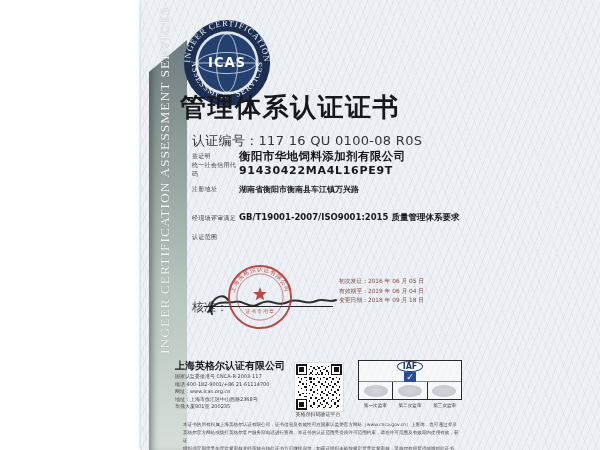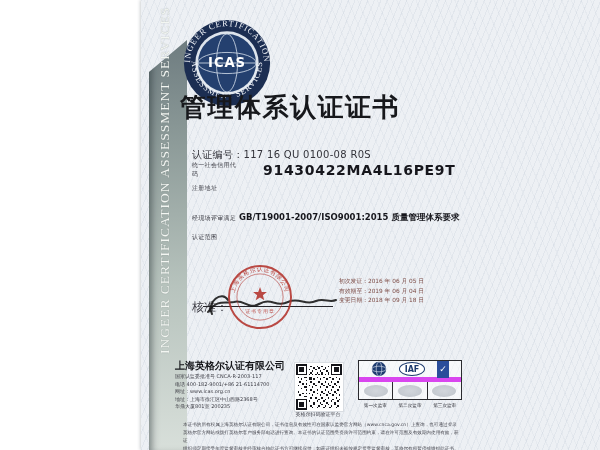--- a/index.html
+++ b/index.html
@@ -15,41 +15,41 @@
   .ribbon{position:absolute;left:149px;top:40px;width:38px;height:410px;
           background:linear-gradient(180deg,#6e7c80 0%,#8d9b99 25%,#b7c3bd 60%,#d8dfda 100%);
           clip-path:polygon(0 32px,100% 0,100% 100%,0 100%);
           box-shadow:inset 7px 0 7px -4px rgba(35,45,50,.5);}
   .ribbon-text{position:absolute;left:157px;top:68px;height:286px;width:26px;
           writing-mode:vertical-rl;transform:rotate(180deg);white-space:nowrap;
           font-family:"Liberation Serif","DejaVu Serif",serif;font-size:13.5px;letter-spacing:1px;
           color:#f3f6f2;text-shadow:0 0 1px rgba(90,100,100,.6);}
   .logo{position:absolute;left:183px;top:19px;width:88px;height:88px;}
   .title{position:absolute;left:180px;top:90px;font-size:26px;font-weight:700;color:#17181c;letter-spacing:1.5px;}
-  .certno{position:absolute;left:192px;top:148px;font-size:10px;color:#33333a;letter-spacing:.3px;}
+  .certno{position:absolute;left:192px;top:132px;font-size:13px;color:#33333a;letter-spacing:.3px;}
   .row{position:absolute;left:192px;display:flex;align-items:center;}
   .lbl{width:47px;flex:none;font-size:6px;color:#3d3d45;letter-spacing:.3px;}
   .val{font-weight:700;color:#16161c;white-space:nowrap;}
   .v-company{font-size:11.5px;letter-spacing:.4px;}
-  .v-code{font-size:14px;letter-spacing:.7px;margin-left:24px;}
+  .v-code{font-size:11px;letter-spacing:.7px;}
   .v-addr{font-size:8px;}
   .v-std{font-size:8.5px;}
   .v-scope{font-size:8px;}
   .approve-lbl{position:absolute;left:192px;top:299px;font-size:12px;color:#3d3d45;}
   .sign-line{position:absolute;left:203px;top:306px;width:130px;border-top:1px solid #26262b;}
   .signature{position:absolute;left:204px;top:288px;width:136px;height:32px;}
   .seal{position:absolute;left:227px;top:264px;width:66px;height:66px;opacity:.88;}
   .dates{position:absolute;left:339px;top:277px;font-size:5.8px;line-height:9.6px;color:#7c4b45;white-space:nowrap;}
   .issuer-name{position:absolute;left:175px;top:359px;font-size:10px;font-weight:700;color:#141519;}
   .issuer-lines{position:absolute;left:175px;top:373px;font-size:5px;line-height:7.6px;color:#3c3c44;white-space:nowrap;}
   .qr{position:absolute;left:294px;top:362px;width:46px;height:46px;background:#fff;padding:1px;border:1px solid #d9dde2;}
   .qr svg{display:block;width:100%;height:100%;}
   .qr-caption{position:absolute;left:283px;top:411px;width:70px;text-align:center;font-size:5px;color:#3c3c44;}
   .marks-box{position:absolute;left:358px;top:360px;width:104px;height:40px;border:1px solid #2a2a2e;background:rgba(255,255,255,.55);box-sizing:border-box;}
-  .marks-row1{height:21px;display:flex;align-items:center;justify-content:space-evenly;border-bottom:5px solid #d946ef;box-sizing:border-box;}
+  .marks-row1{height:21px;display:flex;align-items:center;justify-content:space-evenly;border-bottom:1px solid #d946ef;box-sizing:border-box;flex-direction:column;}
   .marks-row2{height:18px;display:flex;}
   .marks-cell{flex:1;display:flex;align-items:center;justify-content:center;border-left:1px solid #2a2a2e;}
   .marks-cell:first-child{border-left:none;}
   .oval-stamp{width:24px;height:12px;border-radius:50%;background:radial-gradient(ellipse at center,#c6cbd2 0%,#b4bac2 70%,#c9cdd3 100%);opacity:.75;}
   .iaf{width:26px;height:14px;border:1.5px solid #1d3a6e;border-radius:50%;display:flex;align-items:center;justify-content:center;
        font-size:8px;font-weight:700;color:#1d3a6e;background:#fff;box-sizing:border-box;}
   .check-mark{width:12px;height:17px;background:#2a4d9b;color:#fff;font-size:9px;display:flex;align-items:center;justify-content:center;}
   .marks-captions{position:absolute;left:358px;top:403px;width:104px;display:flex;}
   .marks-captions span{flex:1;text-align:center;font-size:4.6px;color:#33333a;}
   .disclaimer{position:absolute;left:183px;top:421px;width:280px;font-size:4.6px;line-height:8px;color:#45454d;}
@@ -82,26 +82,31 @@
     </text>
     <text x="50" y="55" text-anchor="middle" font-size="15" font-weight="bold" fill="#ffffff" letter-spacing="1">ICAS</text>
   </svg>
 
   <div class="title">管理体系认证证书</div>
 
   <div class="certno">
     <span>认证编号：</span><span>117 16 QU 0100-08 R0S</span>
   </div>
 
+  <div class="row" style="top:149px">
+    <span class="lbl">兹证明</span>
+    <span class="val v-company">衡阳市华地饲料添加剂有限公司</span>
+  </div>
   <div class="row" style="top:161px">
     <span class="lbl">统一社会信用代码</span>
     <span class="val v-code">91430422MA4L16PE9T</span>
   </div>
   <div class="row" style="top:184px">
     <span class="lbl">注册地址</span>
+    <span class="val v-addr">湖南省衡阳市衡南县车江镇万兴路</span>
   </div>
   <div class="row" style="top:212px">
     <span class="lbl">经现场评审满足</span>
     <span class="val v-std">GB/T19001-2007/ISO9001:2015 质量管理体系要求</span>
   </div>
   <div class="row" style="top:233px">
     <span class="lbl">认证范围</span>
   </div>
 
   <div class="approve-lbl">核准：</div>

